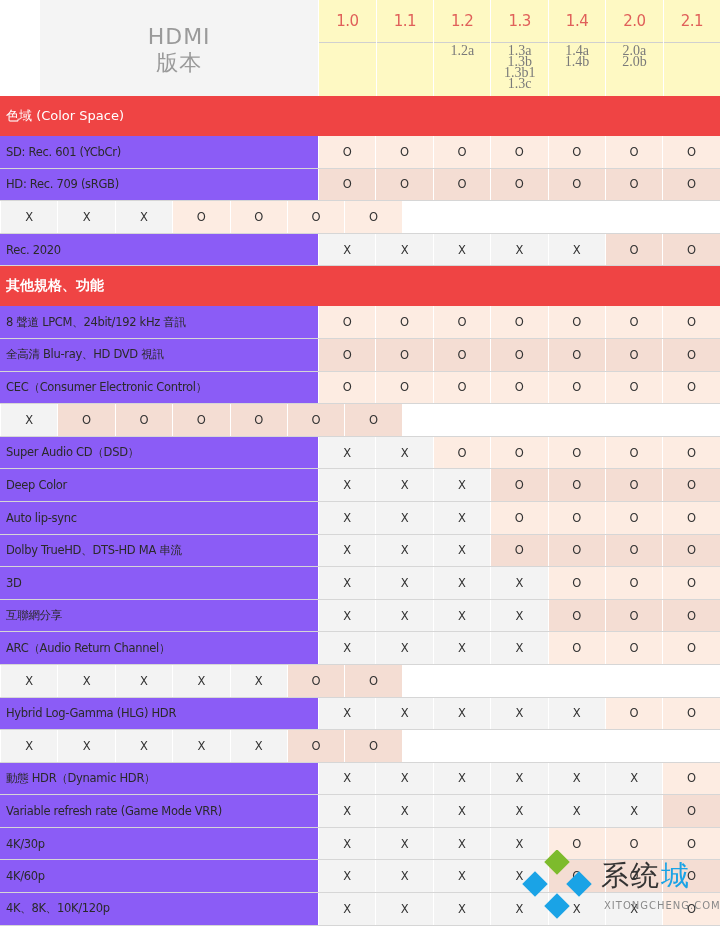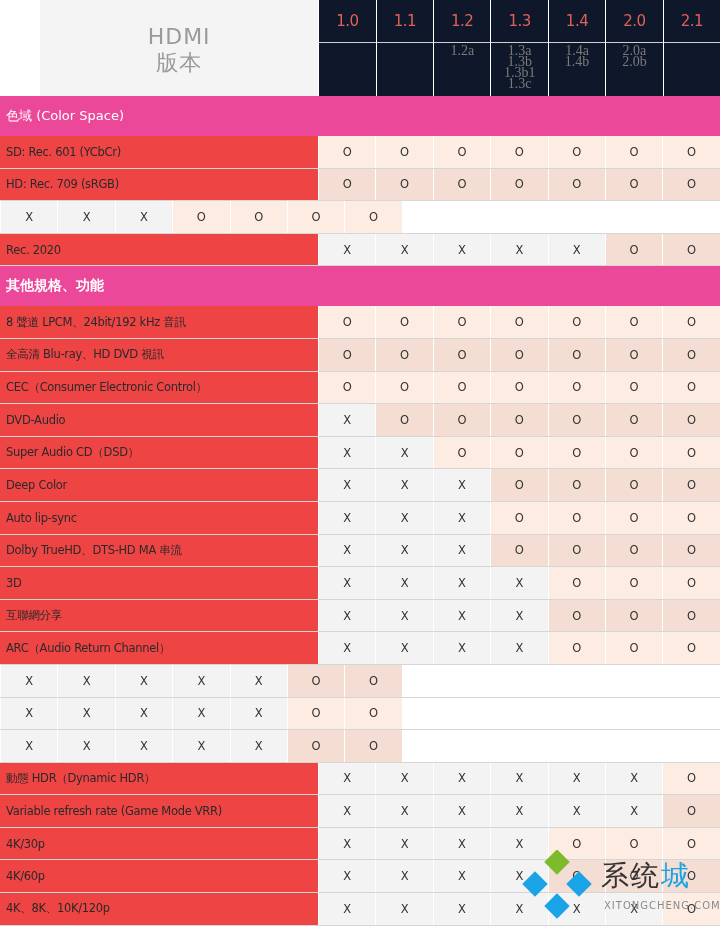--- a/index.html
+++ b/index.html
@@ -1,26 +1,26 @@
 <!DOCTYPE html>
 <html><head>
 <meta charset="utf-8">
 <style>
   html,body{margin:0;padding:0;}
   body{width:720px;height:926px;background:#ffffff;font-family:"DejaVu Sans Condensed","DejaVu Sans","Liberation Sans",sans-serif;overflow:hidden;position:relative;}
   .tbl{position:absolute;left:0;top:0;width:720px;}
   .hdr{display:flex;height:96px;}
   .hdr-title{width:318px;background:#f4f4f4;display:flex;align-items:center;justify-content:center;flex-direction:column;color:#9a9a9a;font-size:22px;line-height:26px;letter-spacing:1px;box-sizing:border-box;padding-top:4px;font-family:"DejaVu Sans","Liberation Sans",sans-serif;font-weight:normal;margin-left:40px;}
-  .hdr-col{width:57.4px;display:flex;flex-direction:column;border-left:1.5px solid #ffffff;box-sizing:border-box;background:#0f172a;}
+  .hdr-col{width:57.4px;display:flex;flex-direction:column;border-left:1.5px solid #ffffff;box-sizing:border-box;background:#fef9c3;}
   .hdr-ver{height:43px;display:flex;align-items:center;justify-content:center;color:#e0605a;font-size:15px;border-bottom:1px solid #d0d0d0;box-sizing:border-box;font-family:"DejaVu Sans","Liberation Sans",sans-serif;letter-spacing:-0.5px;}
   .hdr-sub{flex:1;display:flex;flex-direction:column;align-items:center;padding-top:2px;color:#7a7a7a;font-size:14px;line-height:11px;font-family:Liberation Serif, serif;}
-  .section{height:40px;background:#ec4899;color:#ffffff;font-size:14px;font-weight:bold;display:flex;align-items:center;padding-left:6px;box-sizing:border-box;font-family:"DejaVu Sans","Liberation Sans",sans-serif;}
+  .section{height:40px;background:#ef4444;color:#ffffff;font-size:14px;font-weight:bold;display:flex;align-items:center;padding-left:6px;box-sizing:border-box;font-family:"DejaVu Sans","Liberation Sans",sans-serif;}
   .section.s1{font-weight:normal;font-size:13px;}
   .row{display:flex;height:32.6px;border-bottom:1.5px solid #d6d6d6;box-sizing:border-box;}
-  .row-label{width:318px;background:#ef4444;display:flex;align-items:center;padding-left:6px;box-sizing:border-box;font-size:11.5px;color:#2a2a2a;white-space:nowrap;font-family:"DejaVu Sans","Liberation Sans",sans-serif;letter-spacing:-0.3px;}
+  .row-label{width:318px;background:#8b5cf6;display:flex;align-items:center;padding-left:6px;box-sizing:border-box;font-size:11.5px;color:#2a2a2a;white-space:nowrap;font-family:"DejaVu Sans","Liberation Sans",sans-serif;letter-spacing:-0.3px;}
   .cell{width:57.4px;display:flex;align-items:center;justify-content:center;font-size:11.5px;color:#333;border-left:1.5px solid #ffffff;box-sizing:border-box;font-family:"DejaVu Sans","Liberation Sans",sans-serif;}
   .cell.no{background:#f3f3f3;}
   .cell.yes{background:#fdece2;}
   .row.alt .cell.yes{background:#f4ddd3;}
   .wm{position:absolute;left:528px;top:852px;width:192px;height:74px;pointer-events:none;}
   .wm-zh{position:absolute;left:73px;top:8px;font-size:28px;line-height:36px;font-family:Liberation Mono, monospace;color:#333;letter-spacing:2px;white-space:nowrap;}
   .wm-zh .blue{color:#1aa3e6;}
   .wm-en{position:absolute;left:76px;top:48px;font-size:10px;color:#8a8a8a;letter-spacing:1px;font-family:"DejaVu Sans","Liberation Sans",sans-serif;}
 </style>
 </head>
@@ -142,21 +142,20 @@
         <div class="row-label">CEC（Consumer Electronic Control）</div>
         <div class="cell yes">O</div>
         <div class="cell yes">O</div>
         <div class="cell yes">O</div>
         <div class="cell yes">O</div>
         <div class="cell yes">O</div>
         <div class="cell yes">O</div>
         <div class="cell yes">O</div>
       </div>
       <div class="row alt">
-        <div class="row-label">DVD-Audio</div>
         <div class="cell no">X</div>
         <div class="cell yes">O</div>
         <div class="cell yes">O</div>
         <div class="cell yes">O</div>
         <div class="cell yes">O</div>
         <div class="cell yes">O</div>
         <div class="cell yes">O</div>
       </div>
       <div class="row">
         <div class="row-label">Super Audio CD（DSD）</div>
@@ -231,20 +230,21 @@
       <div class="row alt">
         <div class="cell no">X</div>
         <div class="cell no">X</div>
         <div class="cell no">X</div>
         <div class="cell no">X</div>
         <div class="cell no">X</div>
         <div class="cell yes">O</div>
         <div class="cell yes">O</div>
       </div>
       <div class="row">
+        <div class="row-label">Hybrid Log-Gamma (HLG) HDR</div>
         <div class="cell no">X</div>
         <div class="cell no">X</div>
         <div class="cell no">X</div>
         <div class="cell no">X</div>
         <div class="cell no">X</div>
         <div class="cell yes">O</div>
         <div class="cell yes">O</div>
       </div>
       <div class="row alt">
         <div class="cell no">X</div>

